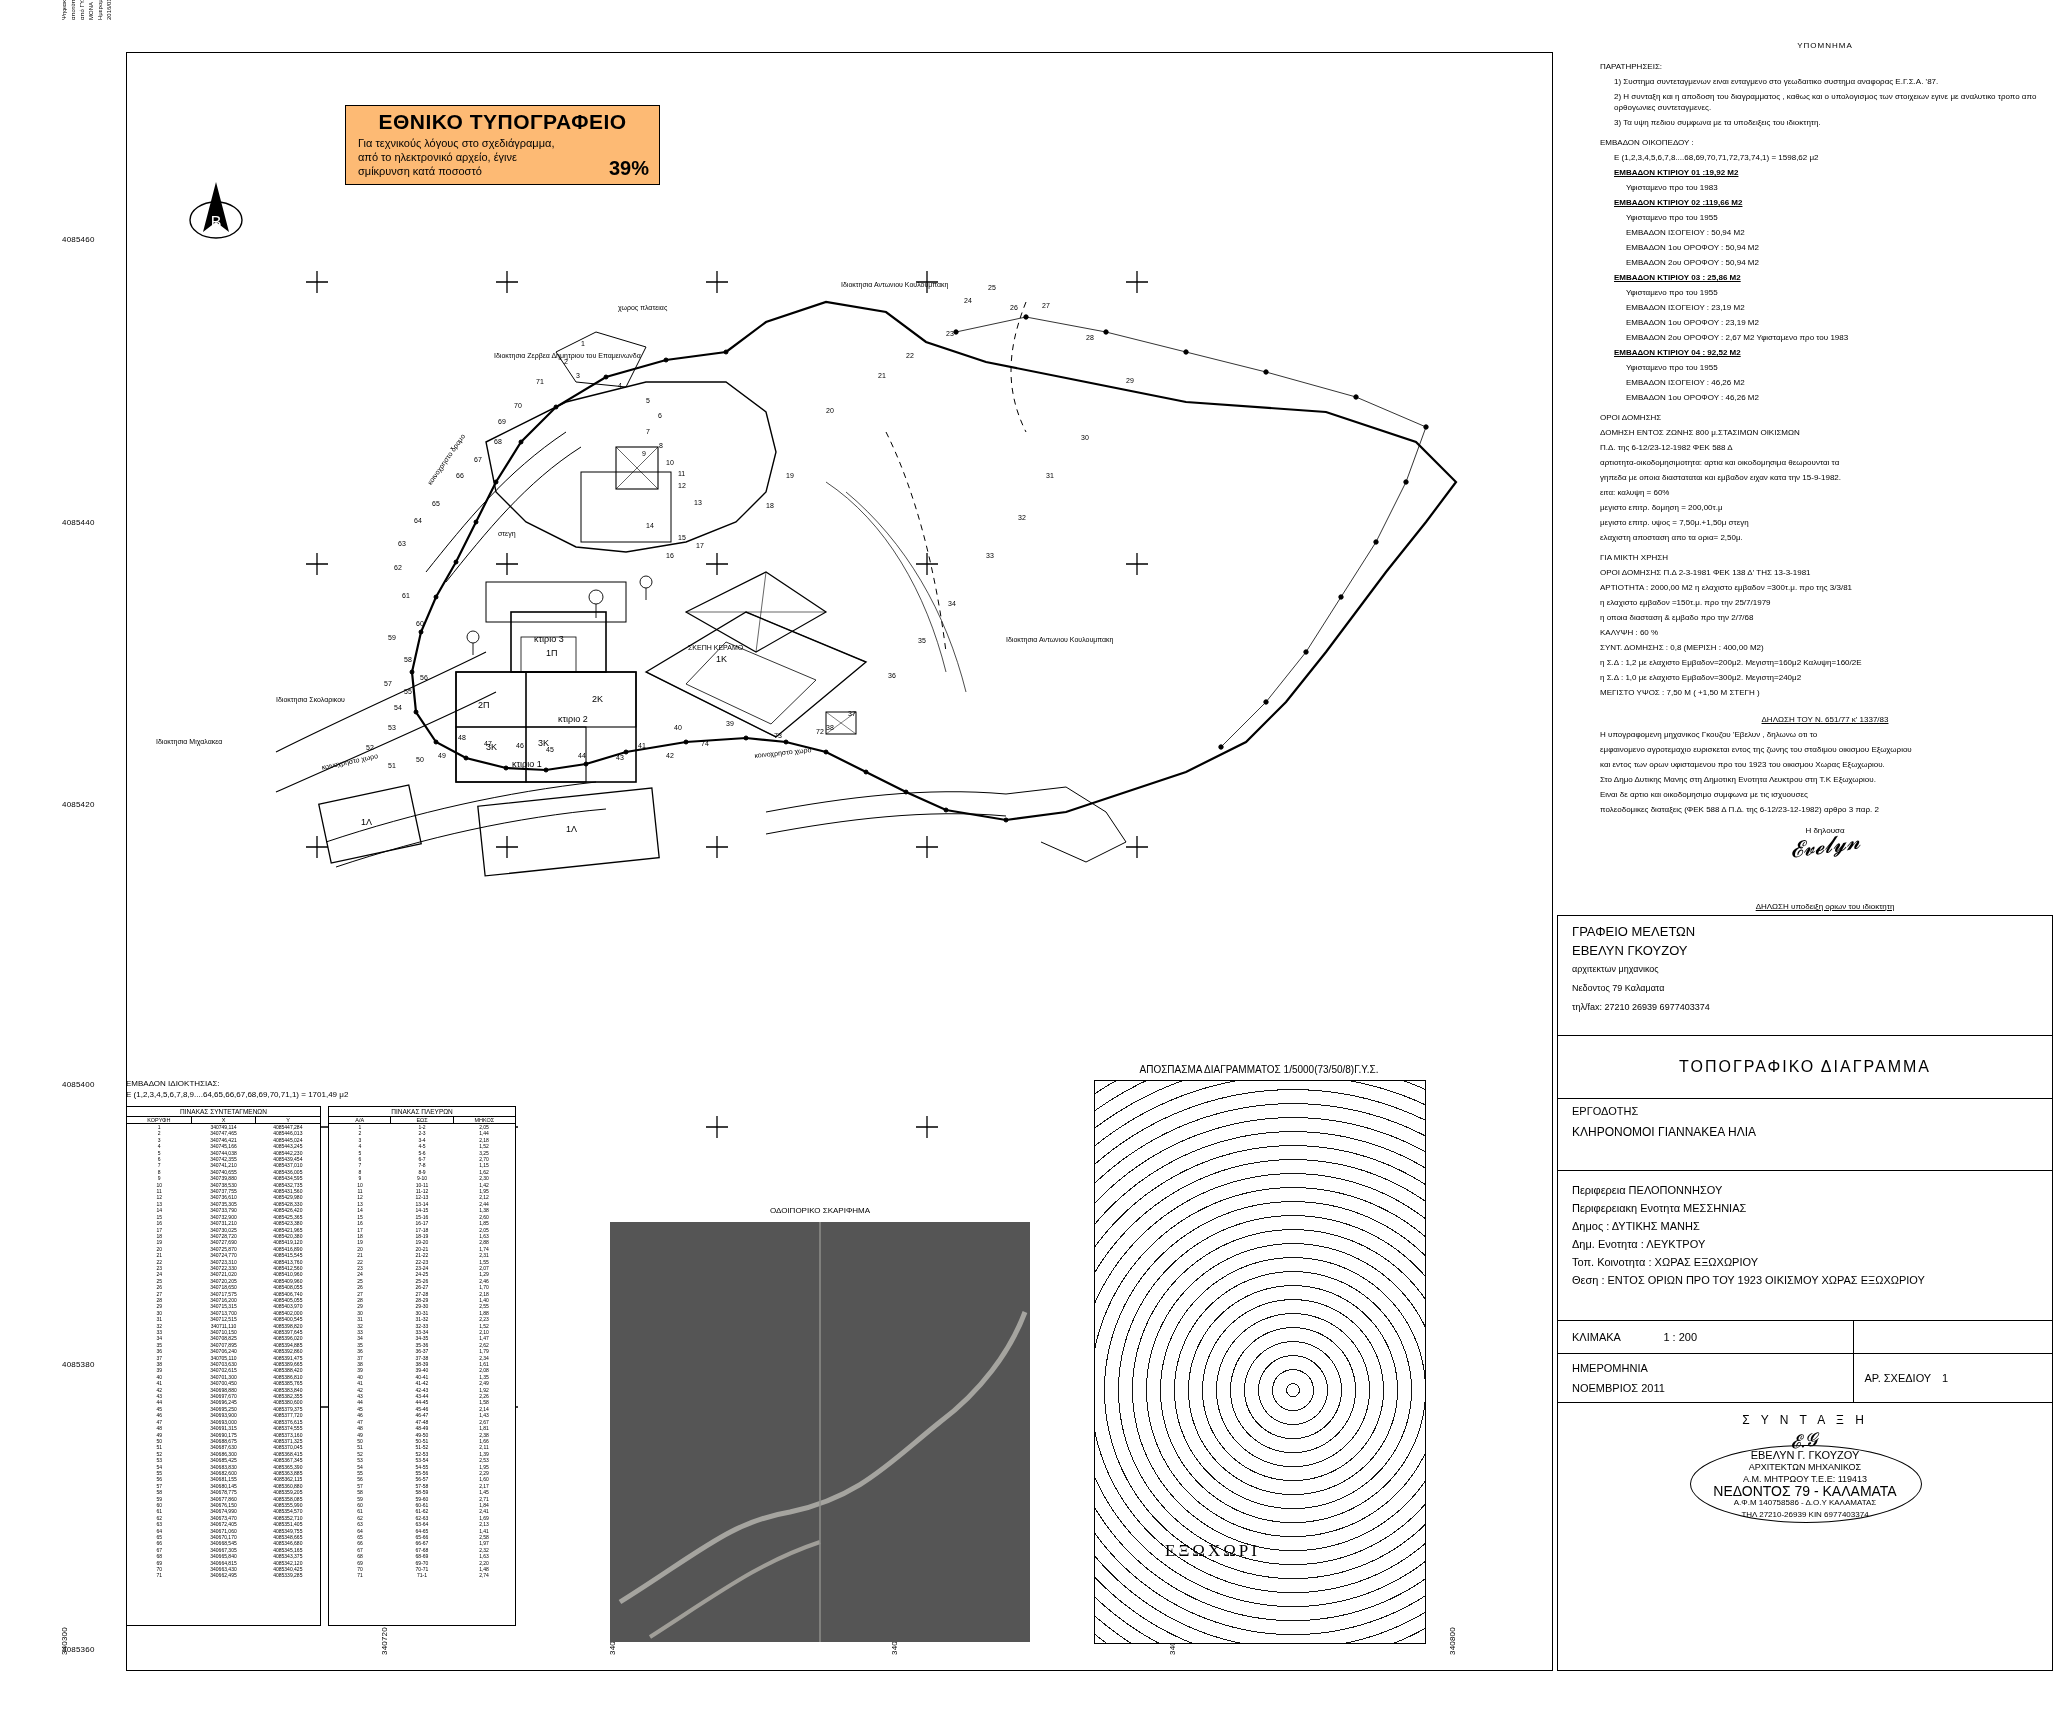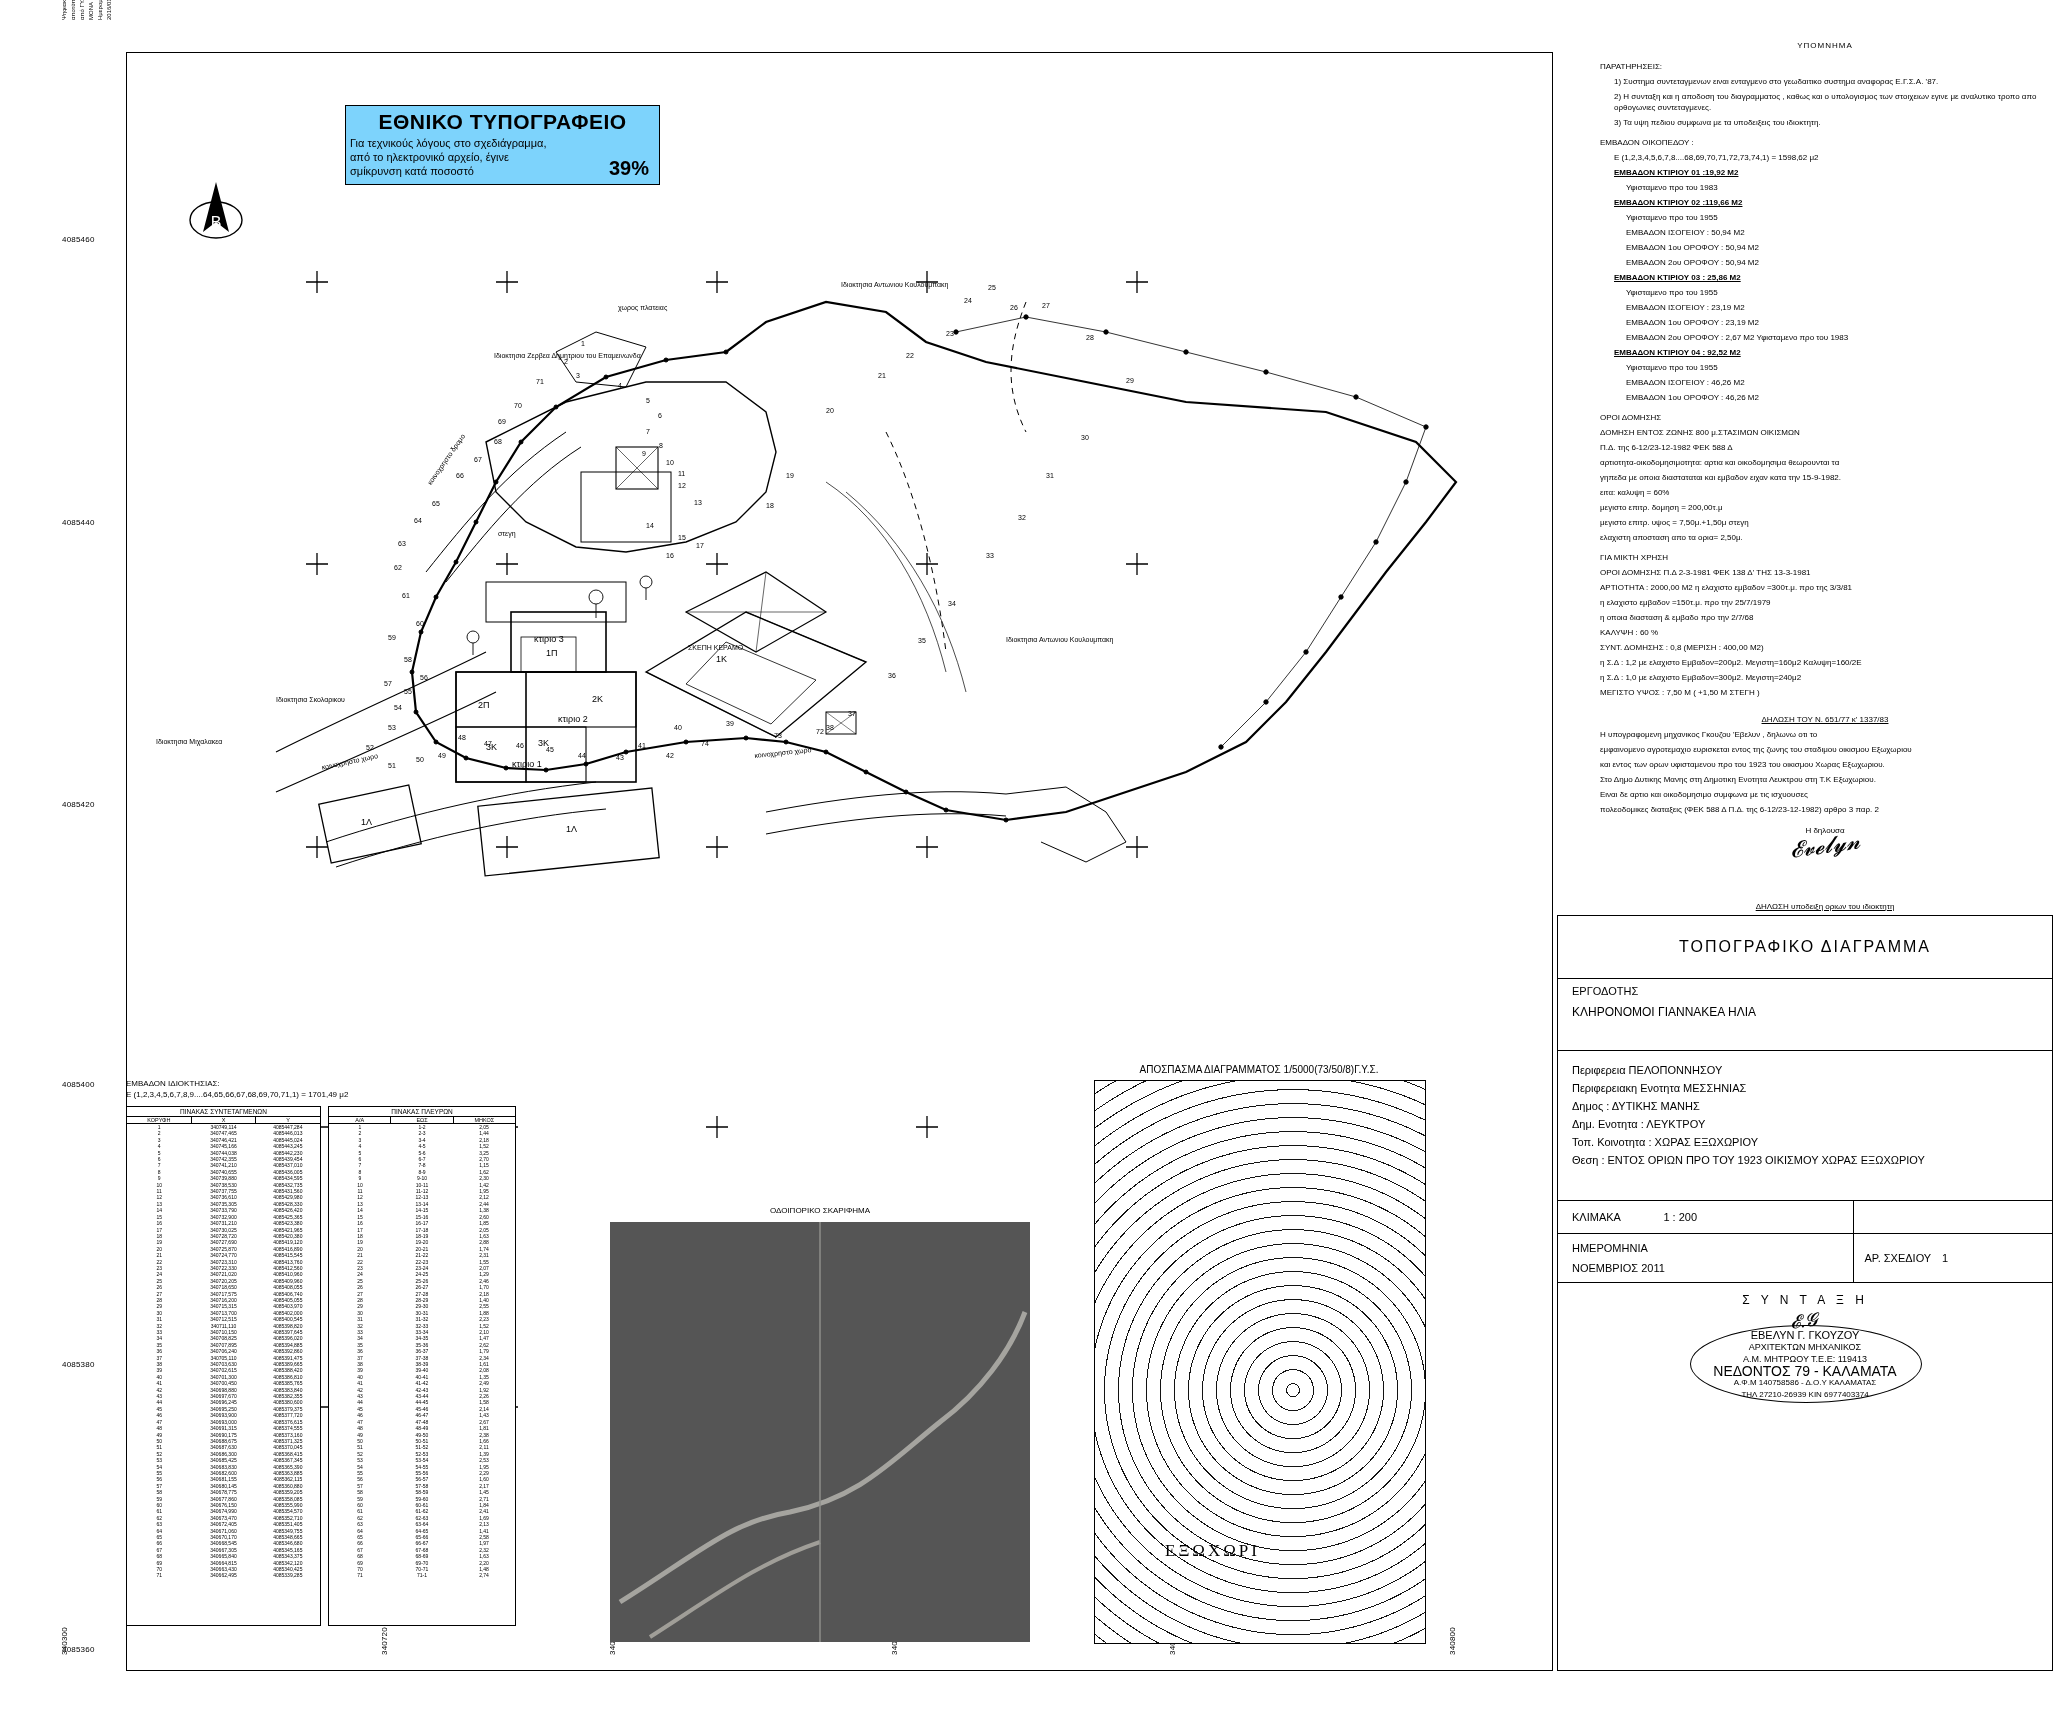--- a/index.html
+++ b/index.html
@@ -18,21 +18,21 @@
   #map-frame{left:126px;top:52px;width:1425px;height:1617px;border:1.5px solid #000;background:#fff;}
 
   
   #origin-stamp{left:60px;top:20px;width:120px;height:70px;font-size:7px;line-height:9px;transform:rotate(-90deg);transform-origin:0 0;white-space:nowrap;}
 
   
   .ytick{font-size:8px;letter-spacing:.2px;}
   .xtick{font-size:8px;letter-spacing:.2px;transform:rotate(-90deg);transform-origin:left top;white-space:nowrap;}
 
   
-  #print-note{left:345px;top:105px;width:315px;height:80px;border:1.4px solid #000;background:#7dd3fc;padding:4px 4px;box-sizing:border-box;}
+  #print-note{left:345px;top:105px;width:315px;height:80px;border:1.4px solid #000;background:#fdba74;padding:4px 12px;box-sizing:border-box;}
   #print-note .t1{font-size:21px;font-weight:bold;letter-spacing:.5px;text-align:center;}
   #print-note .t2{font-size:11px;line-height:14px;margin-top:2px;}
   #print-note .pct{position:absolute;right:10px;bottom:4px;font-size:20px;font-weight:bold;}
 
   
   #north-arrow{left:185px;top:180px;width:62px;height:72px;}
 
   
   #legend{left:1600px;top:40px;width:450px;height:850px;font-size:8px;line-height:11px;}
   #legend .hd{text-align:center;font-size:8px;letter-spacing:1px;margin-bottom:10px;}
@@ -456,20 +456,27 @@
     <p class="sec ctr ul" style="margin-top:50px">ΔΗΛΩΣΗ υποδειξη οριων του ιδιοκτητη</p>
     <p style="margin-top:6px">(Της παρ 7 του αρθρου 53 ( Π.Δ 8-7-93 ΦΕΚ 795Β/13-7-93)</p>
     <p class="xtiny" style="margin-top:6px">Οι κατωθι υπογεγραμμενοι ιδιοκτητες του παρακειμενου εμφαινομενου αγροτεμαχιου δηλωνουμε οτι την</p>
     <p class="xtiny">οικοδομη ευθυνομαστε για την ακριβεια των δηλωμενων οριων καθως και για την</p>
     <p class="xtiny">υπαρξη και την αιτια του δικαιωματος μας οι ζητουνται της εκθεση οικοδομηση οδεων.</p>
     <p style="text-align:right;margin-top:6px">Οι δηλουντες</p>
     <div class="sig" style="text-align:right">𝓔.𝓖𝓴.</div>
   </div>
 
   <div class="abs" id="titleblock">
+    <div class="row office" style="height:120px">
+      <div>ΓΡΑΦΕΙΟ ΜΕΛΕΤΩΝ</div>
+      <div>ΕΒΕΛΥΝ ΓΚΟΥΖΟΥ</div>
+      <div class="small">αρχιτεκτων μηχανικος</div>
+      <div class="small">Νεδοντος 79 Καλαματα</div>
+      <div class="small">τηλ/fax: 27210 26939 6977403374</div>
+    </div>
     <div class="row main-title">ΤΟΠΟΓΡΑΦΙΚΟ  ΔΙΑΓΡΑΜΜΑ</div>
     <div class="row" style="height:72px">
       <div style="font-size:11px">ΕΡΓΟΔΟΤΗΣ</div>
       <div style="font-size:12px;margin-top:8px">ΚΛΗΡΟΝΟΜΟΙ  ΓΙΑΝΝΑΚΕΑ  ΗΛΙΑ</div>
     </div>
     <div class="row lab" style="height:150px;padding-top:10px">
       <div>Περιφερεια  ΠΕΛΟΠΟΝΝΗΣΟΥ</div>
       <div>Περιφερειακη Ενοτητα   ΜΕΣΣΗΝΙΑΣ</div>
       <div>Δημος  :  ΔΥΤΙΚΗΣ ΜΑΝΗΣ</div>
       <div>Δημ. Ενοτητα :  ΛΕΥΚΤΡΟΥ</div>

